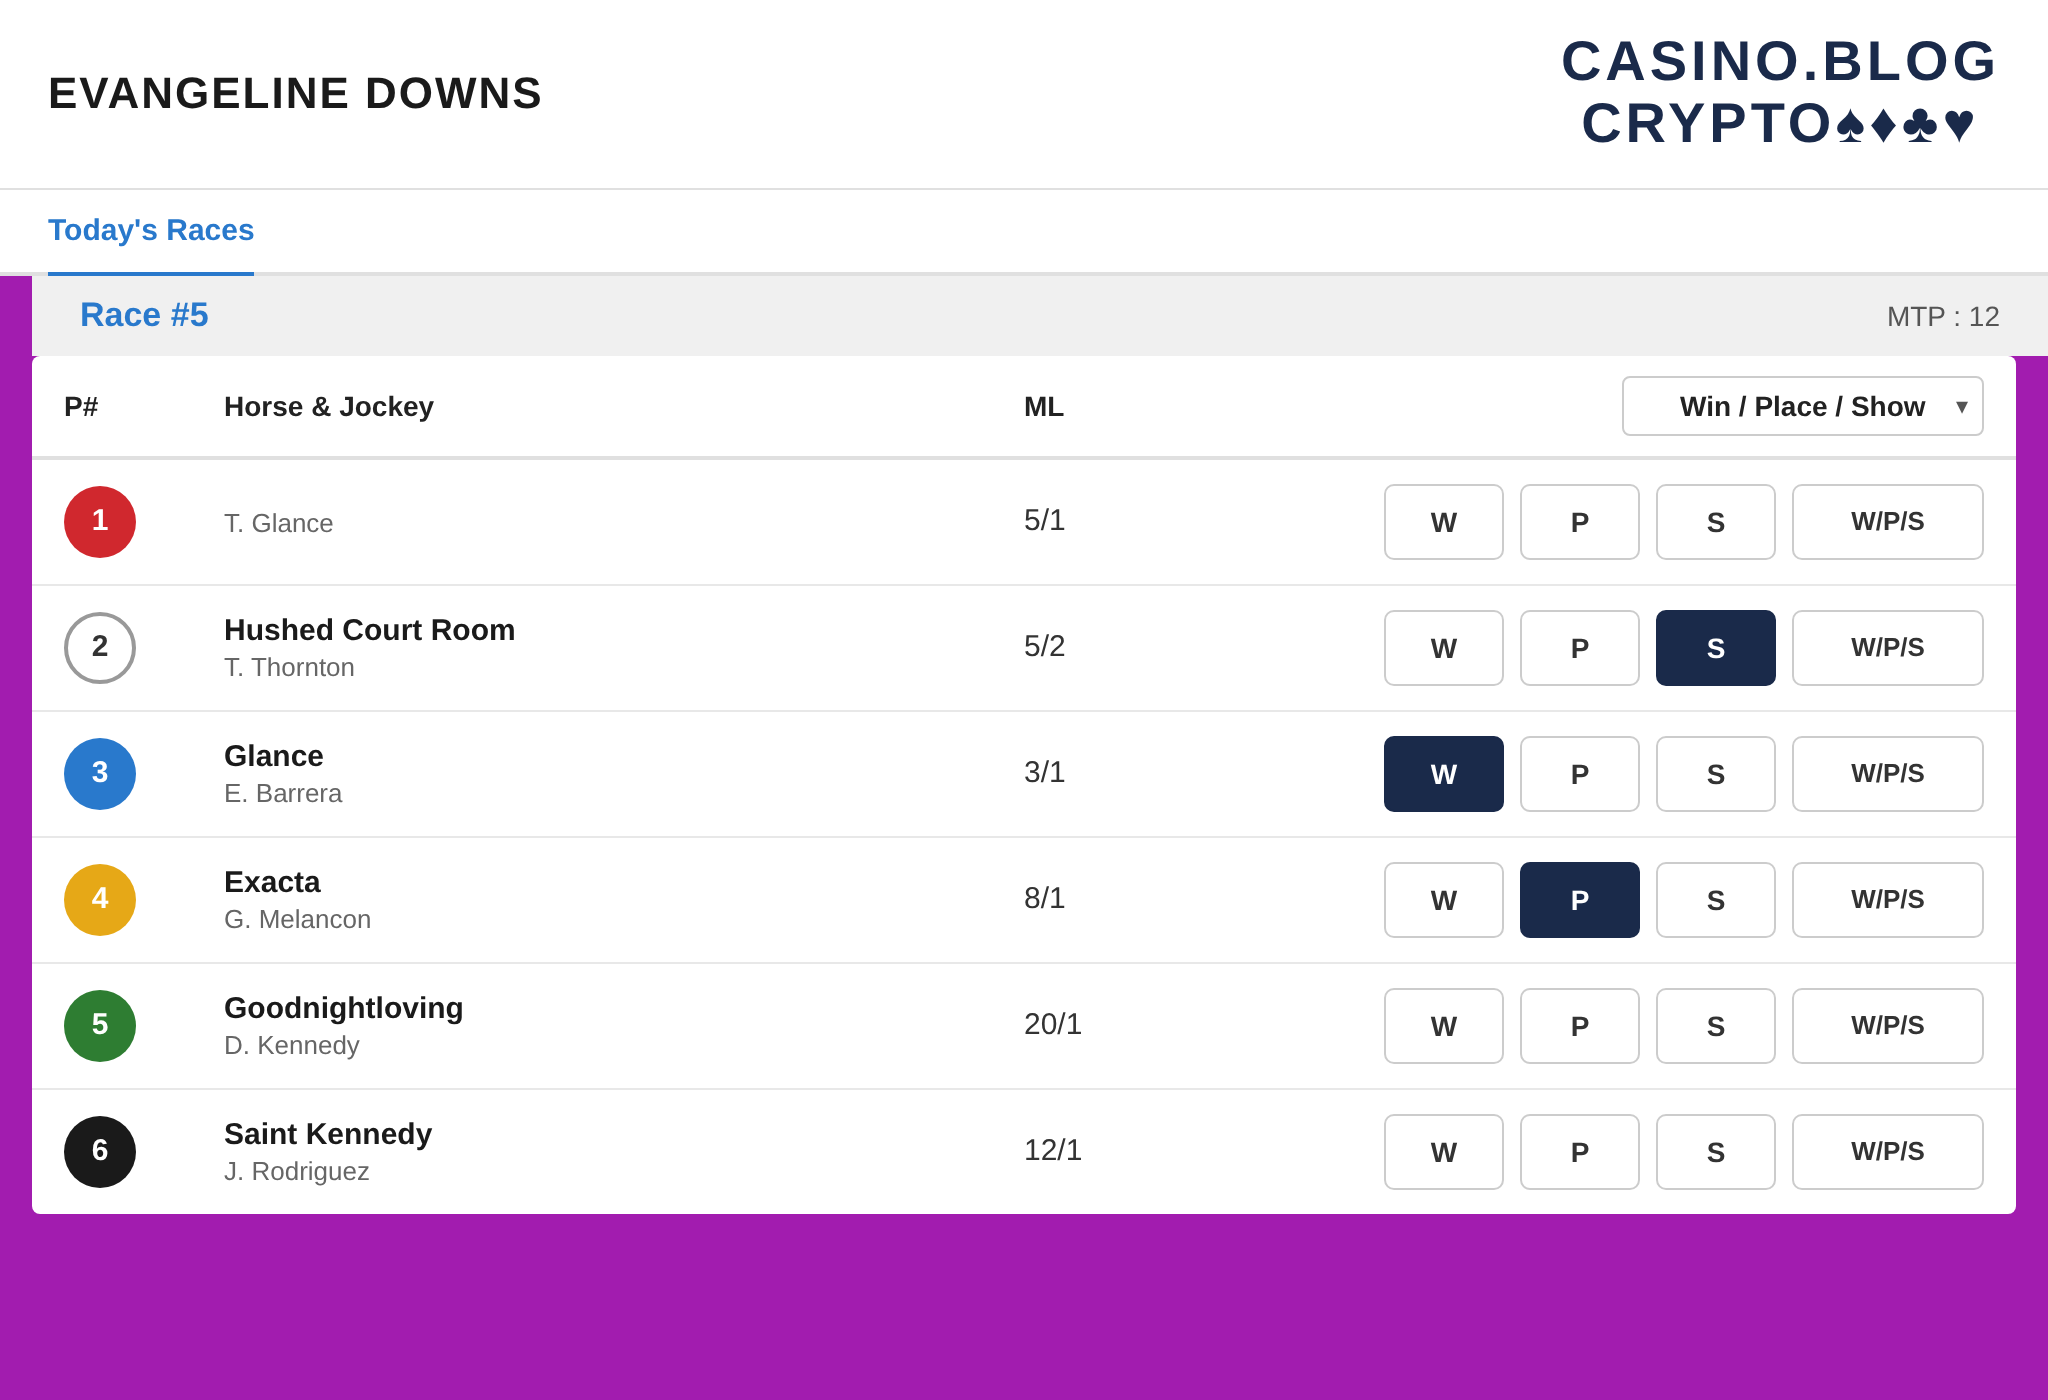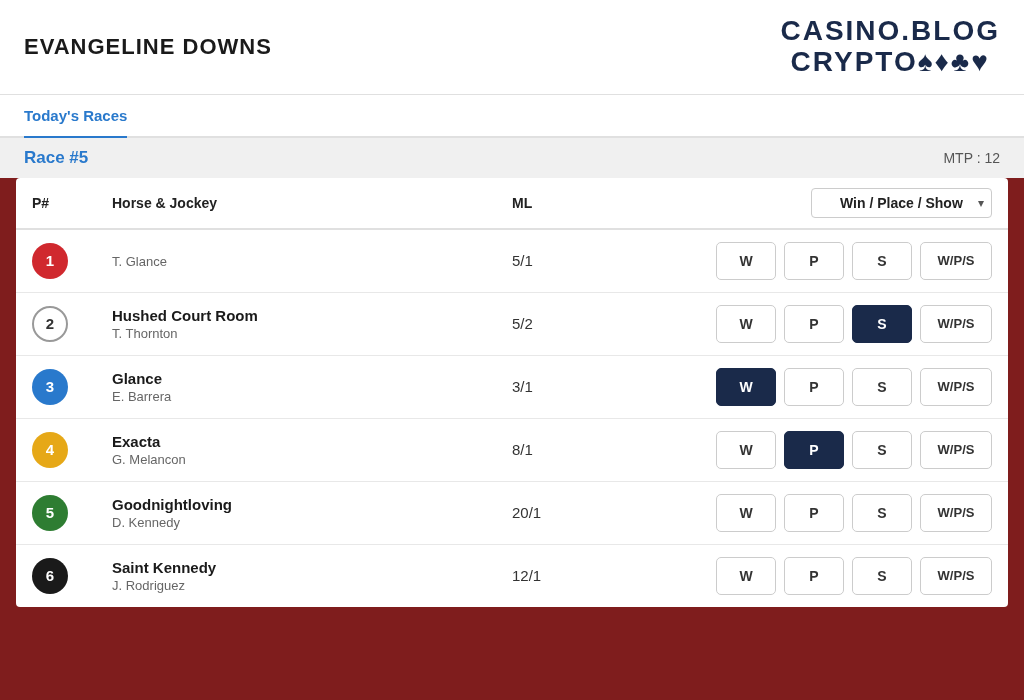--- a/index.html
+++ b/index.html
@@ -8,21 +8,21 @@
       background: #f0f0f0;
       display: flex;
       justify-content: center;
       align-items: flex-start;
       min-height: 100vh;
       padding: 0;
     }
     .page-wrapper {
       width: 1024px;
       min-height: 700px;
-      background: #7f1d1d;
+      background: #a21caf;
     }
     .header {
       background: white;
       padding: 16px 24px;
       display: flex;
       justify-content: space-between;
       align-items: center;
       border-bottom: 1px solid #e0e0e0;
     }
     .venue-title {
@@ -58,20 +58,21 @@
       text-decoration: none;
       border-bottom: 2px solid #2979cc;
       margin-bottom: -2px;
     }
     .race-header {
       background: #f0f0f0;
       padding: 10px 24px;
       display: flex;
       justify-content: space-between;
       align-items: center;
+      margin-left: 16px;
     }
     .race-number {
       color: #2979cc;
       font-size: 17px;
       font-weight: 600;
     }
     .mtp-info {
       color: #555;
       font-size: 14px;
       font-weight: 500;
@@ -184,21 +185,21 @@
       display: flex;
       align-items: center;
       justify-content: center;
     }
     .bet-btn.active {
       background: #1a2a4a;
       color: white;
       border-color: #1a2a4a;
     }
     .bet-btn.wps {
-      width: 72px;
+      width: 96px;
       font-size: 13px;
     }
   </style>
 </head>
 <body>
 
 <div class="page-wrapper">
 
   <div class="header">
     <div class="venue-title">EVANGELINE DOWNS</div>

